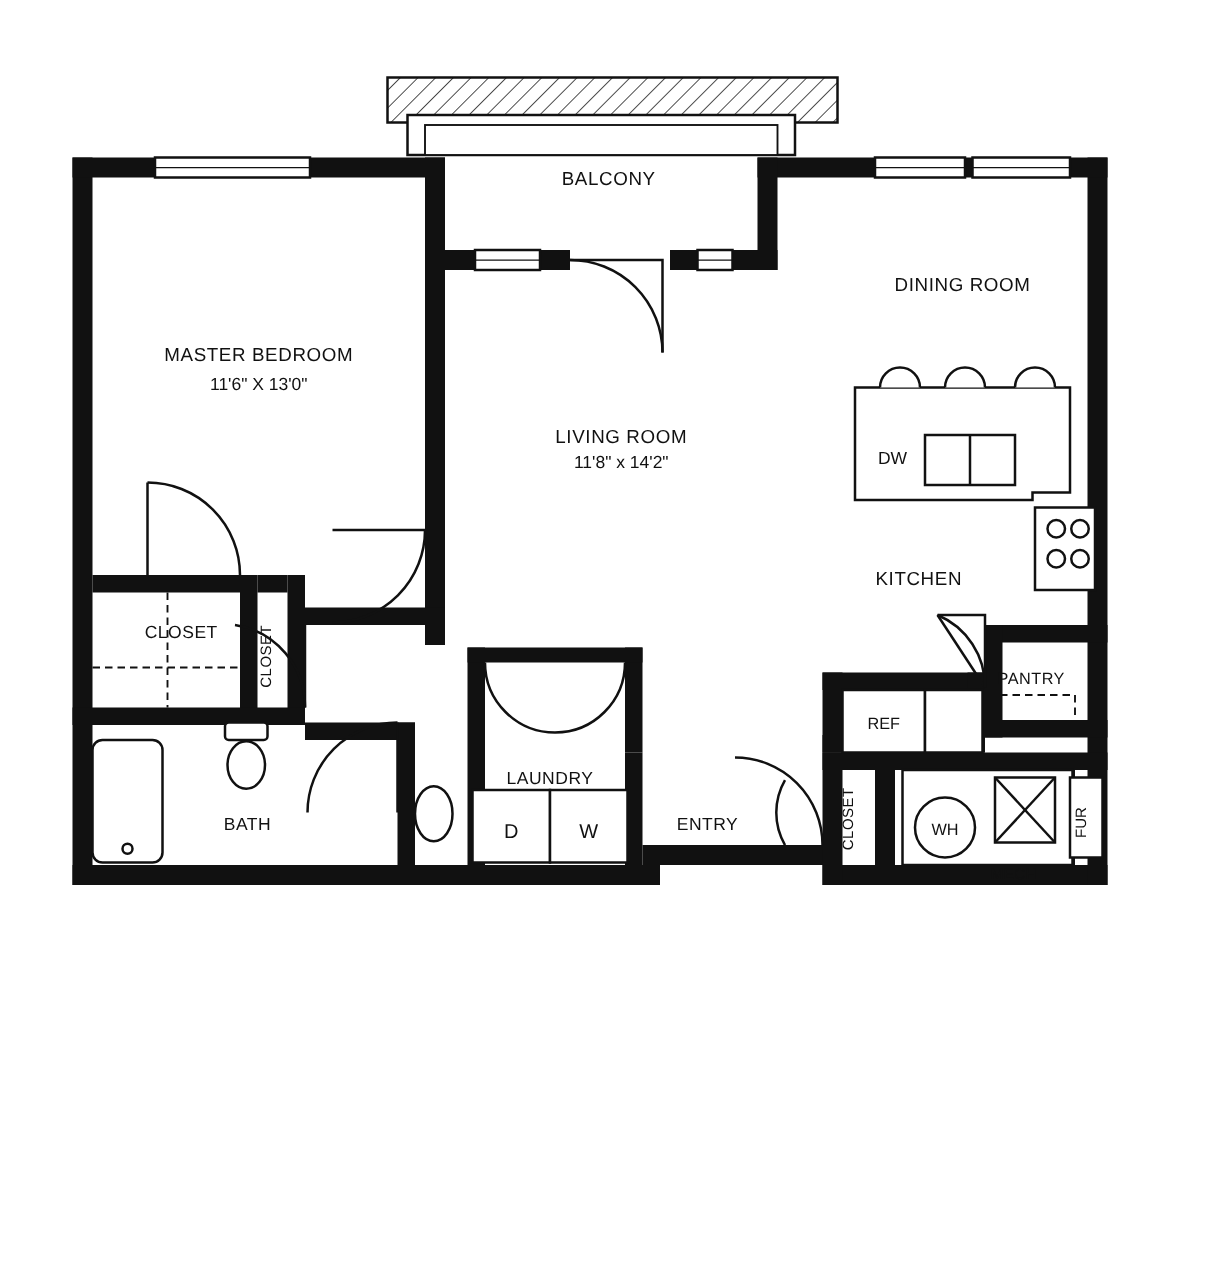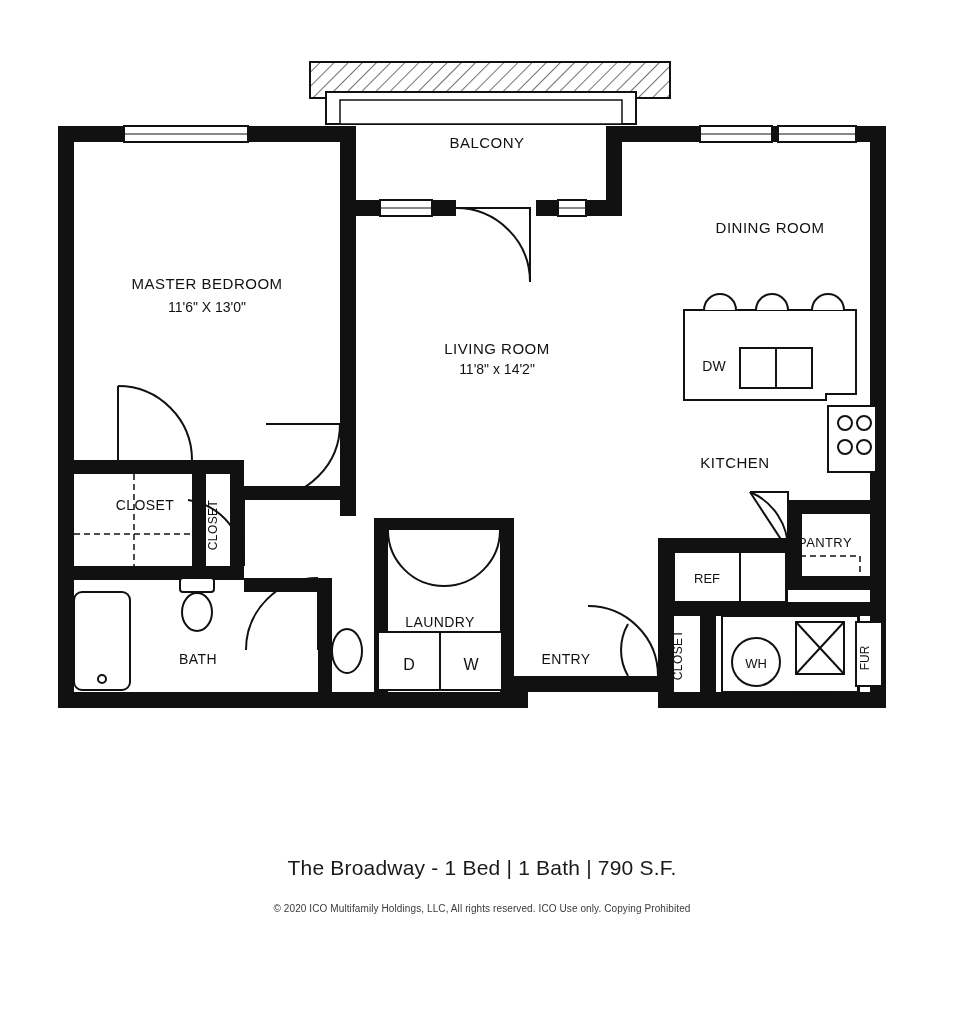--- a/index.html
+++ b/index.html
@@ -271,15 +271,13 @@
     <text class="rm-label" x="707" y="583" font-size="13">REF</text>
     <text class="rm-label" x="409" y="670" font-size="16">D</text>
     <text class="rm-label" x="471" y="670" font-size="16">W</text>
     <text class="rm-label" x="756" y="668" font-size="13">WH</text>
     <text class="rm-label" x="869" y="658" font-size="12" transform="rotate(-90 869 658)">FUR</text>
   </g>
 
 </svg>
 
 <div class="caption-wrap">
-  <div class="caption-title">The Broadway - 1 Bed | 1 Bath | 790 S.F.</div>
-  <div class="caption-copyright">© 2020 ICO Multifamily Holdings, LLC, All rights reserved.  ICO Use only.  Copying Prohibited</div>
 </div>
 
 </body></html>

